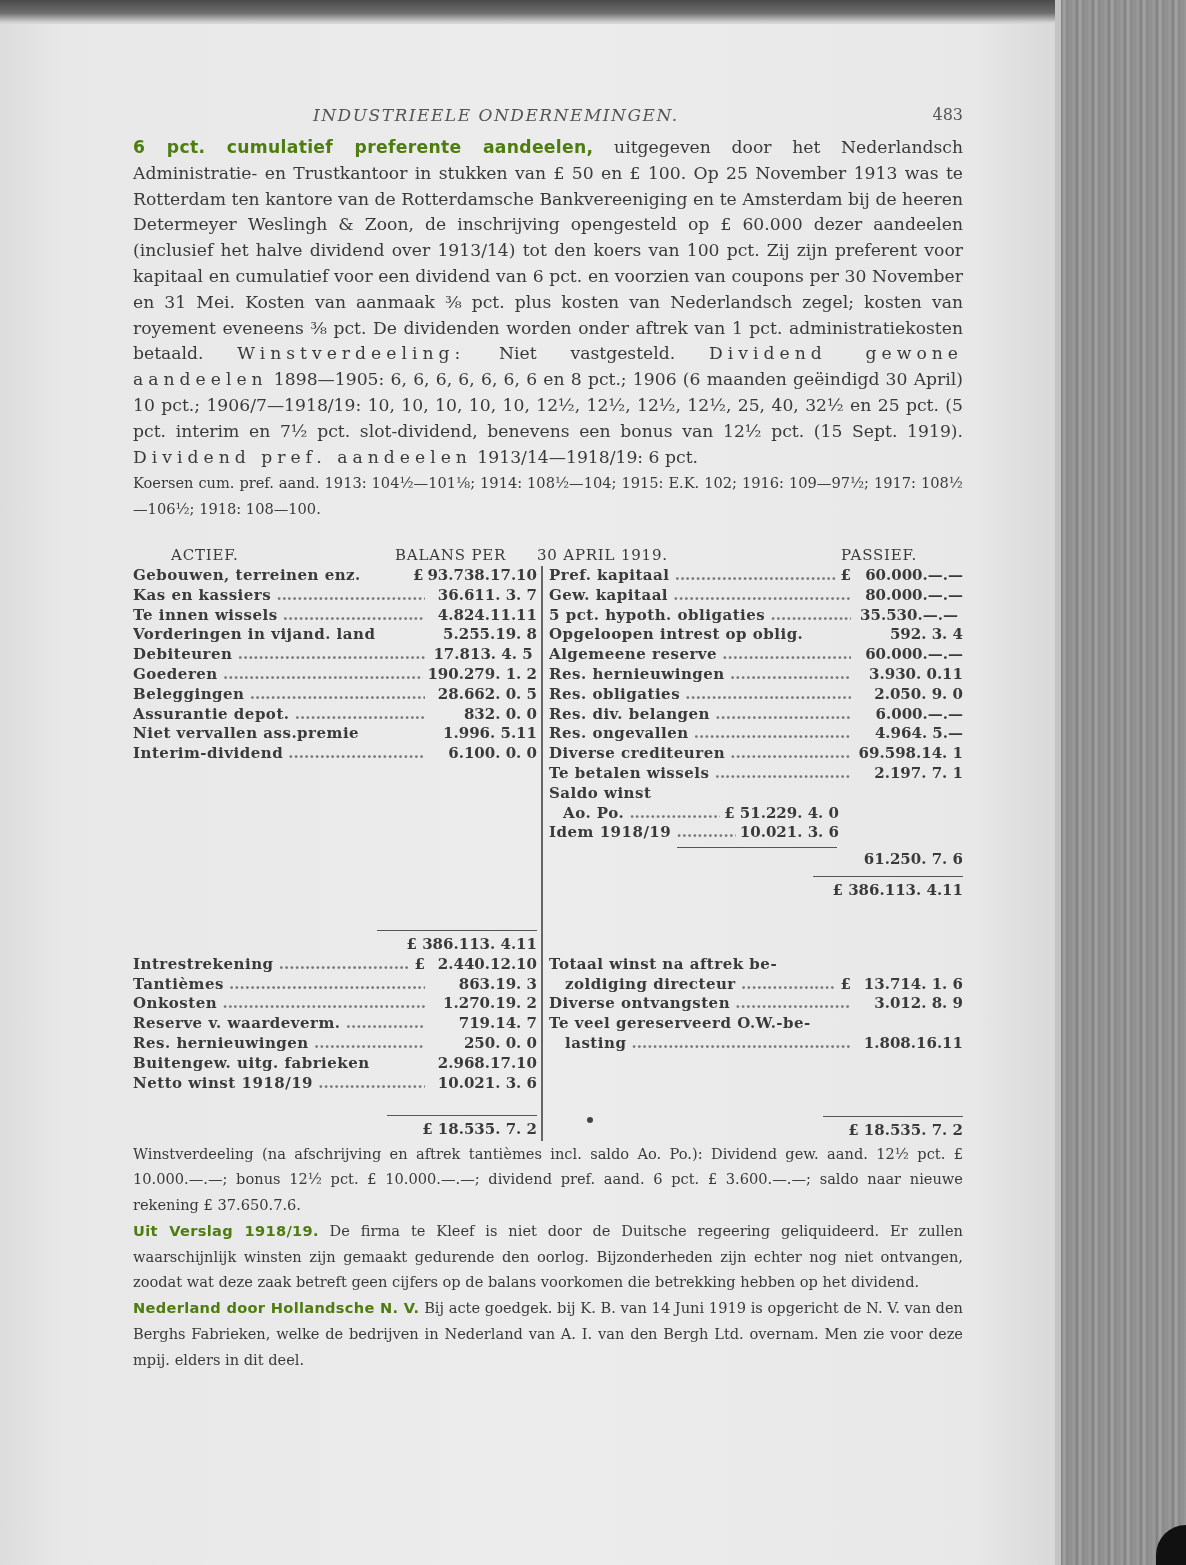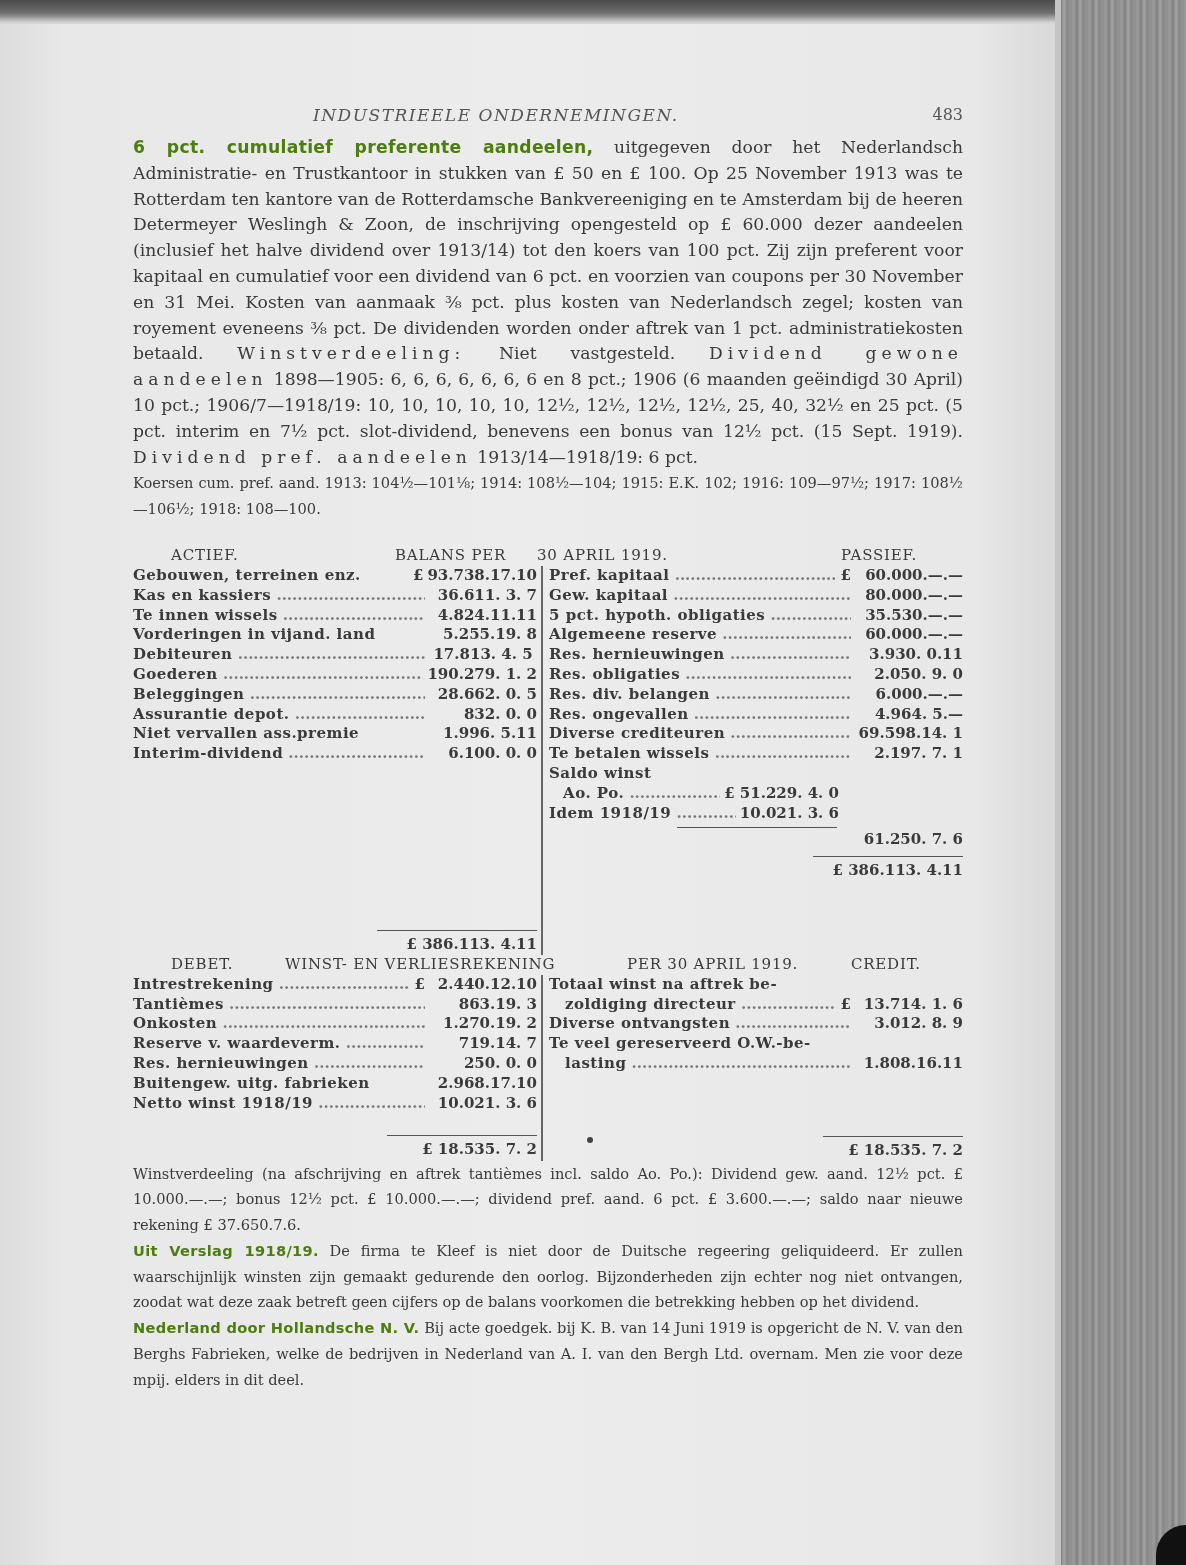--- a/index.html
+++ b/index.html
@@ -152,21 +152,25 @@
               <span class="lbl">Pref. kapitaal</span>
               <span style="padding-left: 6px;">£</span>
               <span class="amt" style="min-width: 108px;">60.000.—.—</span>
             </div>
             <div class="row">
               <span class="lbl">Gew. kapitaal</span>
               <span class="amt" style="min-width: 108px;">80.000.—.—</span>
             </div>
             <div class="row">
               <span class="lbl">5 pct. hypoth. obligaties</span>
-              <span class="amt" style="min-width: 108px;">35.530.—.—</span>
+              <span class="amt" style="min-width: 108px; text-align: center;">35.530.—.—</span>
+            </div>
+            <div class="row">
+              <span class="lbl nodots">Opgeloopen intrest op oblig.</span>
+              <span class="amt" style="min-width: 108px;">592. 3. 4</span>
             </div>
             <div class="row">
               <span class="lbl">Algemeene reserve</span>
               <span class="amt" style="min-width: 108px;">60.000.—.—</span>
             </div>
             <div class="row">
               <span class="lbl">Res. hernieuwingen</span>
               <span class="amt" style="min-width: 108px;">3.930. 0.11</span>
             </div>
             <div class="row">
@@ -203,26 +207,20 @@
         </div>
         <div class="rule" style="width:160px; margin:4px 0 2px 128px"></div>
         <div class="total">61.250. 7. 6</div>
         <div class="rule" style="width:150px"></div>
         <div class="total">£ 386.113. 4.11</div>
       </div>
     </div>
   </div>
 
   <div class="balans" style="margin-top:0">
-    <div class="hdr-row">
-      <span style="left:38px">DEBET.</span>
-      <span style="left:152px">WINST- EN VERLIESREKENING</span>
-      <span style="left:494px">PER 30 APRIL 1919.</span>
-      <span style="left:718px">CREDIT.</span>
-    </div>
     <div class="cols">
       <div class="col-left">
         <div id="debet-col">
             <div class="row">
               <span class="lbl">Intrestrekening</span>
               <span style="padding-left: 6px;">£</span>
               <span class="amt" style="min-width: 108px;">2.440.12.10</span>
             </div>
             <div class="row">
               <span class="lbl">Tantièmes</span>

